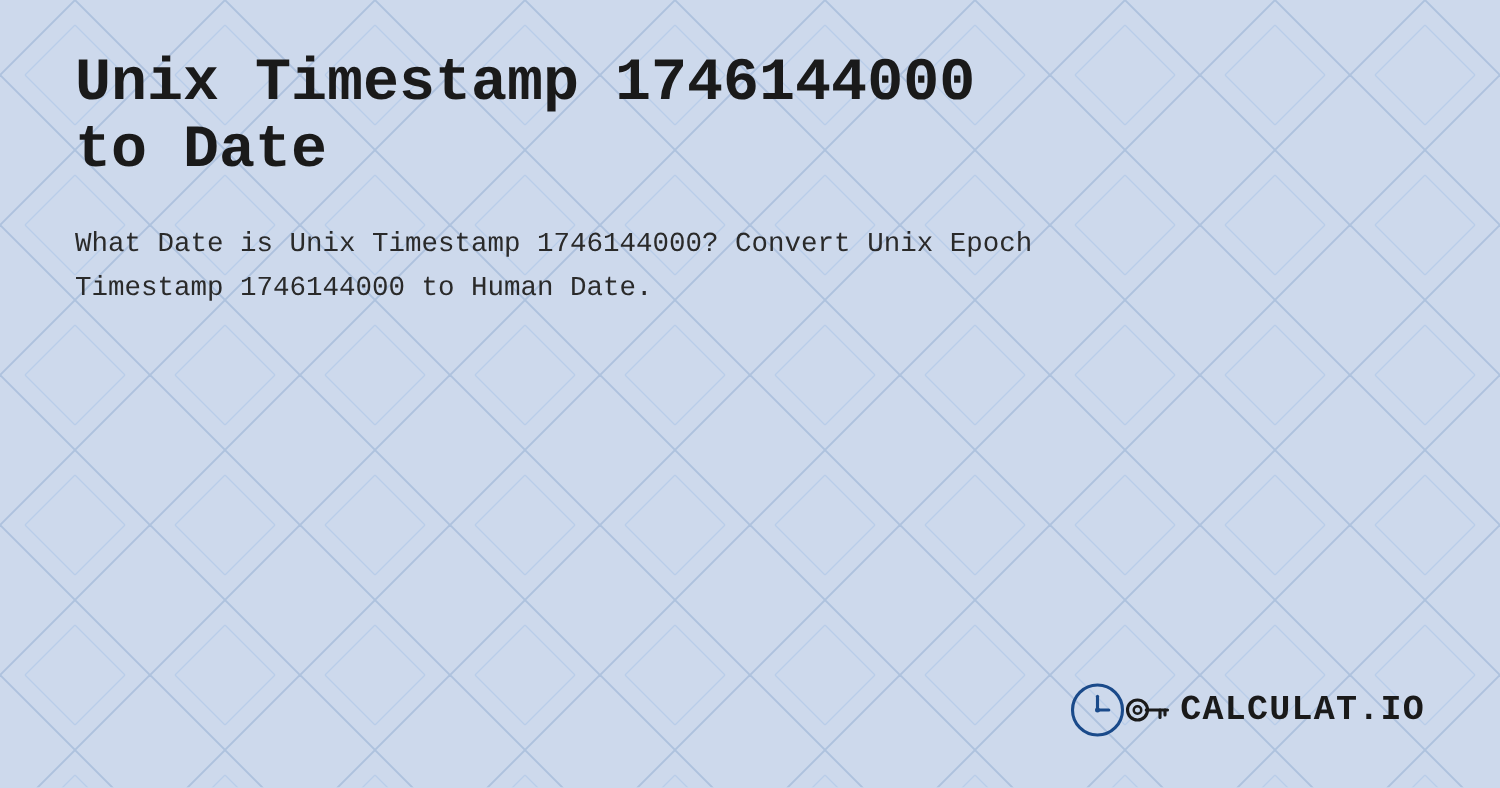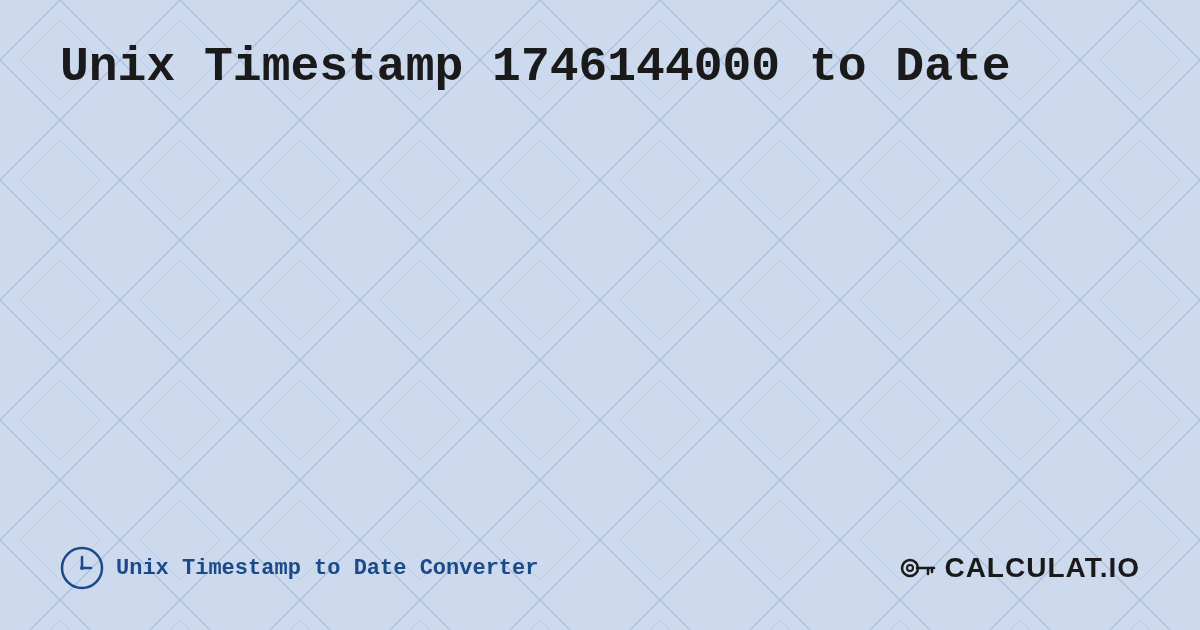--- a/index.html
+++ b/index.html
@@ -26,21 +26,21 @@
       height: 100%;
       z-index: 0;
     }
 
     .content {
       position: relative;
       z-index: 1;
       padding: 40px 60px;
       height: 100%;
       display: flex;
-      flex-direction: column;
+      flex-direction: row;
       justify-content: space-between;
     }
 
     .main-title {
       font-size: 48px;
       font-weight: bold;
       color: #1a1a1a;
       margin-bottom: 30px;
       font-family: 'Courier New', Courier, monospace;
     }
@@ -100,21 +100,21 @@
 
     .logo-icon {
       width: 36px;
       height: 36px;
     }
 
     .logo-text {
       font-size: 28px;
       font-weight: bold;
       color: #1a1a1a;
-      font-family: Liberation Sans, sans-serif;
+      font-family: Liberation Mono, monospace;
       letter-spacing: 1px;
     }
   </style>
 </head>
 <body>
 
 <svg class="bg-pattern" xmlns="http://www.w3.org/2000/svg">
   <defs>
     <pattern id="diamond-pattern" x="0" y="0" width="120" height="120" patternUnits="userSpaceOnUse">
 
@@ -130,33 +130,33 @@
     </pattern>
   </defs>
   <rect width="1200" height="630" fill="#cdd9ec"></rect>
   <rect width="1200" height="630" fill="url(#diamond-pattern)" opacity="0.7"></rect>
 </svg>
 
 <div class="content">
   <div>
     <h1 class="main-title">Unix Timestamp 1746144000 to Date</h1>
 
+    <p class="description">What Date is Unix Timestamp 1746144000? Convert Unix Epoch Timestamp 1746144000 to Human Date.</p>
   </div>
 
 
   <div class="footer">
     <div class="footer-left">
 
       <svg class="clock-icon" viewBox="0 0 44 44" xmlns="http://www.w3.org/2000/svg">
         <circle cx="22" cy="22" r="20" stroke="#1a4a8a" stroke-width="2.5" fill="none"></circle>
         <line x1="22" y1="22" x2="22" y2="11" stroke="#1a4a8a" stroke-width="2.5" stroke-linecap="round"></line>
         <line x1="22" y1="22" x2="31" y2="22" stroke="#1a4a8a" stroke-width="2.5" stroke-linecap="round"></line>
         <circle cx="22" cy="22" r="2" fill="#1a4a8a"></circle>
       </svg>
-      <span class="footer-label">Unix Timestamp to Date Converter</span>
     </div>
 
     <div class="logo">
 
       <svg class="logo-icon" viewBox="0 0 36 36" xmlns="http://www.w3.org/2000/svg">
 
         <circle cx="10" cy="18" r="8" stroke="#1a1a1a" stroke-width="2.5" fill="none"></circle>
         <circle cx="10" cy="18" r="3" stroke="#1a1a1a" stroke-width="2" fill="none"></circle>
         <line x1="17" y1="18" x2="34" y2="18" stroke="#1a1a1a" stroke-width="2.5" stroke-linecap="round"></line>
         <line x1="28" y1="18" x2="28" y2="24" stroke="#1a1a1a" stroke-width="2.5" stroke-linecap="round"></line>

